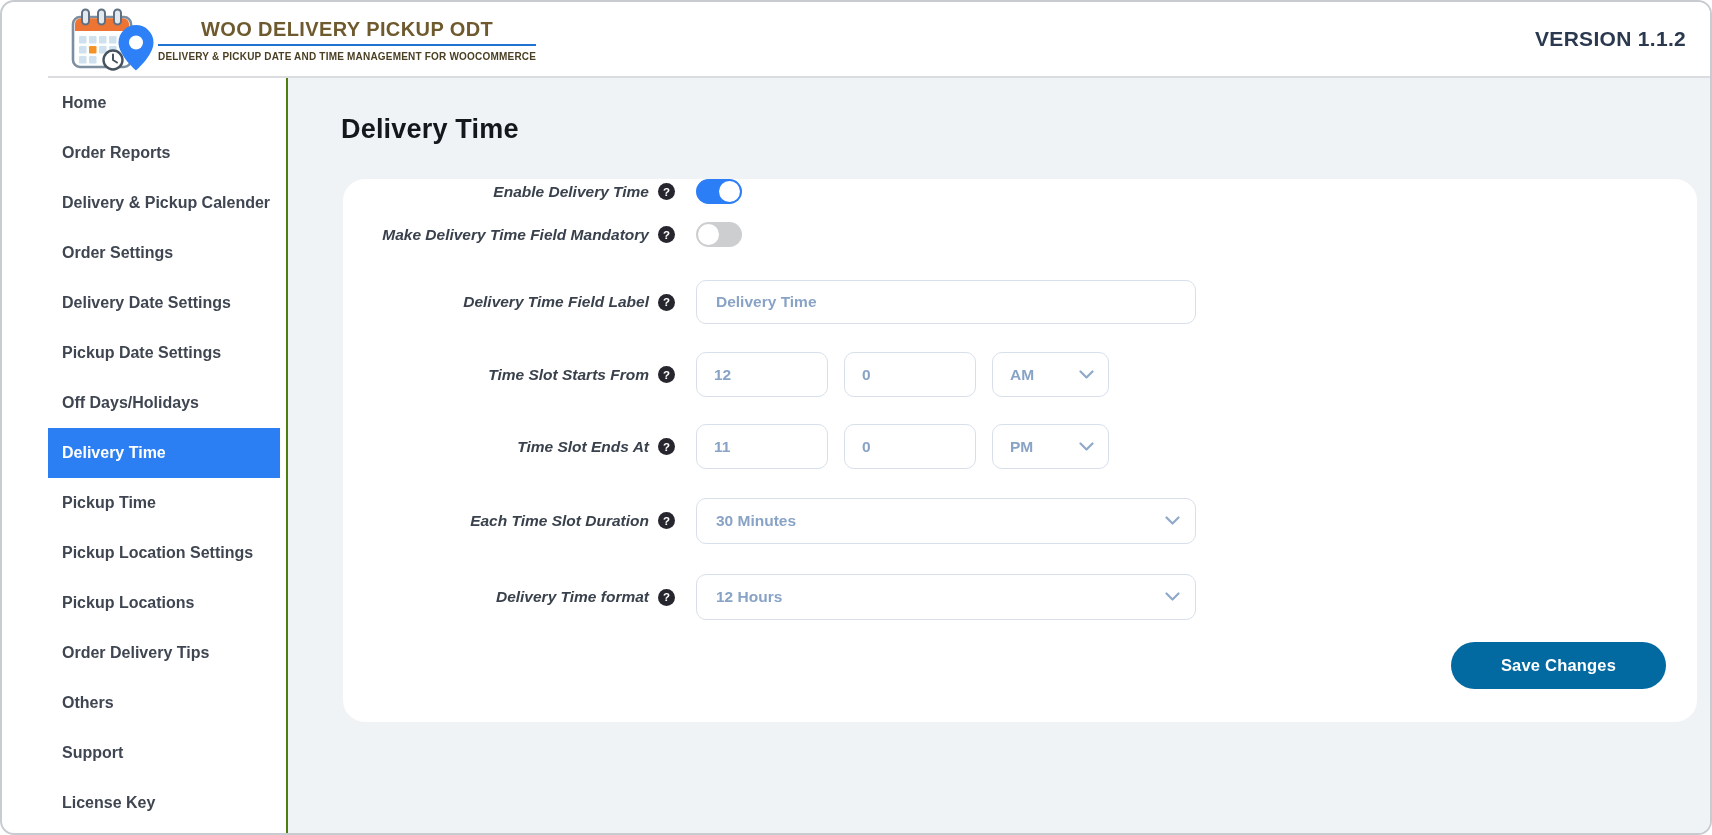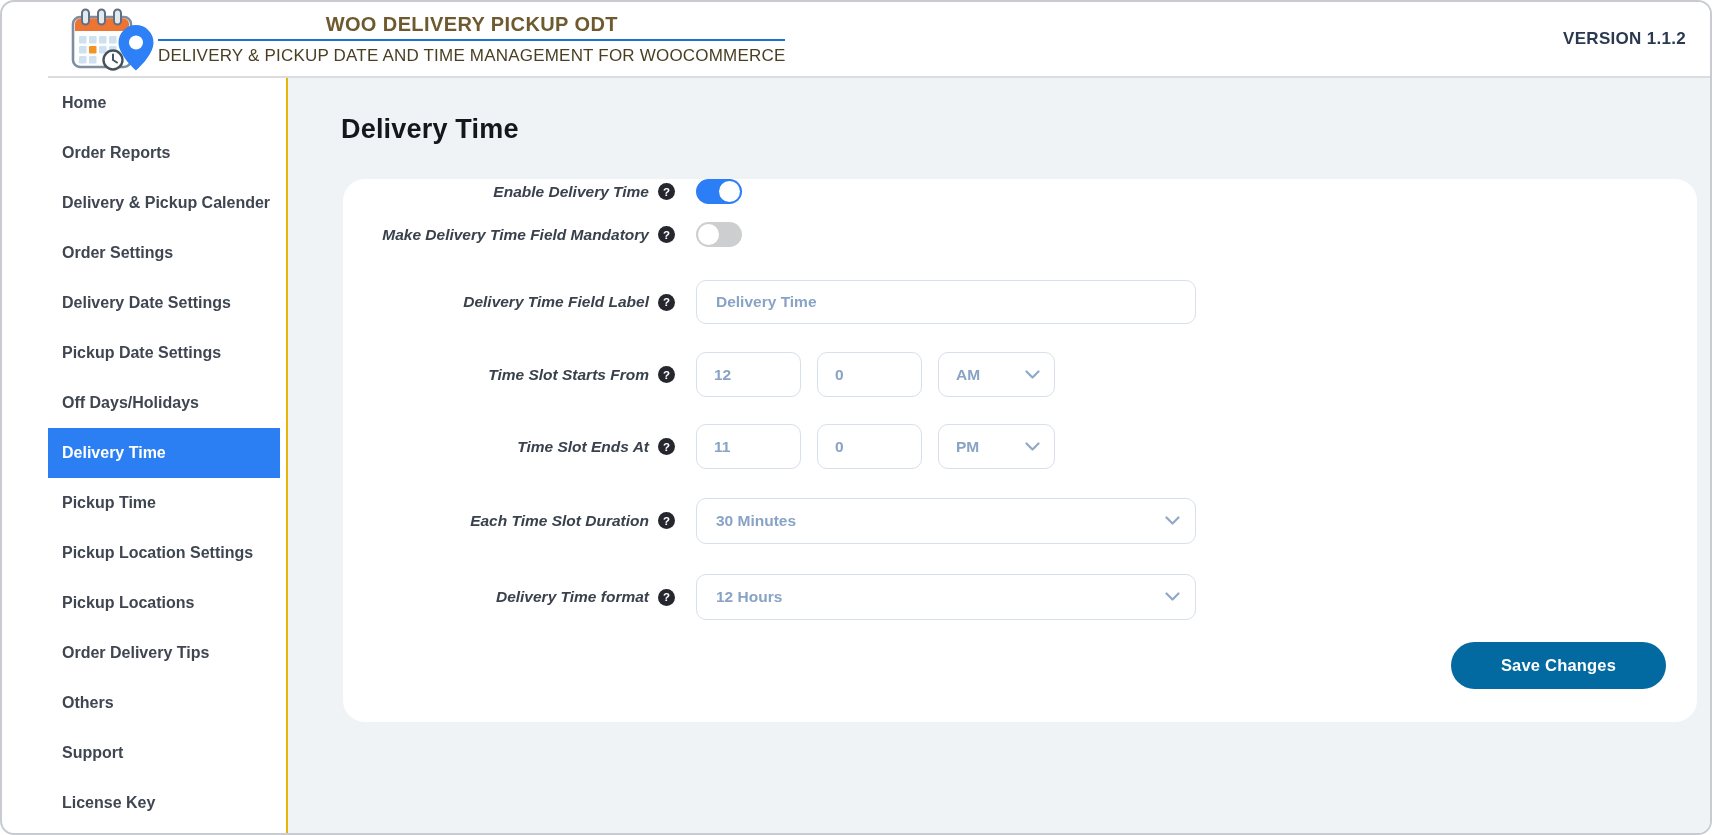--- a/index.html
+++ b/index.html
@@ -25,34 +25,34 @@
     background: #ffffff;
   }
   .logo { width: 86px; height: 66px; flex: 0 0 auto; margin-top: 2px; }
   .brand { margin-left: 2px; display: flex; flex-direction: column; align-items: center; }
   .brand-title {
     font-size: 20px; font-weight: 700; color: #6e5a2e;
     letter-spacing: 0.4px; line-height: 24px; white-space: nowrap;
   }
   .brand-line { height: 2px; background: #1e73d2; width: 100%; margin: 3px 0 5px; }
   .brand-sub {
-    font-size: 17px; font-weight: 400; color: #4a3f23;
+    font-size: 10px; font-weight: 700; color: #4a3f23;
     letter-spacing: 0.2px; white-space: nowrap;
   }
   .header-spacer { flex: 1; }
   .version {
-    font-size: 17px; font-weight: 700; color: #2a3950; letter-spacing: 0.3px;
+    font-size: 21px; font-weight: 700; color: #2a3950; letter-spacing: 0.3px;
   }
 
   
   .main { display: flex; height: 755px; }
   .sidebar {
     width: 240px; flex: 0 0 auto;
     background: #ffffff;
-    border-right: 2px solid #eab308;
+    border-right: 2px solid #4d7c0f;
   }
   .nav-item {
     height: 50px;
     display: flex; align-items: center;
     padding-left: 14px;
     font-size: 16px; font-weight: 600; color: #3f4651;
     cursor: pointer; white-space: nowrap;
   }
   .nav-item.active {
     width: calc(100% - 6px);
@@ -110,21 +110,21 @@
   .tinput, .sel {
     border: 1.5px solid #d7e0ea;
     border-radius: 10px;
     background: #ffffff;
     color: #88a3c6;
     font-family: "Liberation Sans", sans-serif;
     font-size: 15.5px; font-weight: 600;
   }
   .tinput { padding: 0 14px 0 19px; outline: none; }
   .tinput.wide  { width: 500px; height: 44px; }
-  .tinput.small { width: 105px; height: 45px; padding-left: 17px; }
+  .tinput.small { width: 132px; height: 45px; padding-left: 17px; }
   .sel {
     display: flex; align-items: center; justify-content: space-between;
     cursor: pointer;
     gap: 8px;
   }
   .sel.small { width: 117px; height: 45px; padding: 0 14px 0 17px; }
   .sel.wide  { width: 500px; height: 46px; padding: 0 15px 0 19px; }
   .sel svg { flex: 0 0 auto; }
 
   .btn-row {

